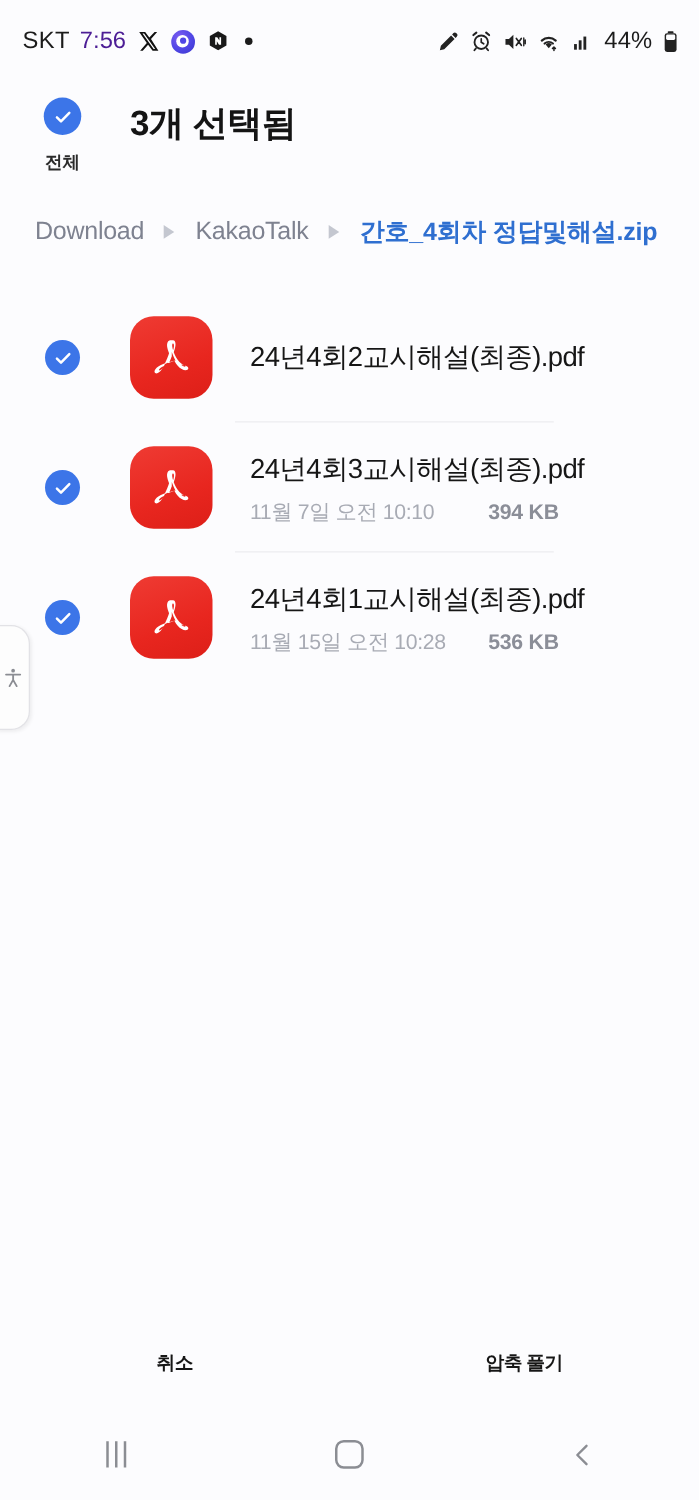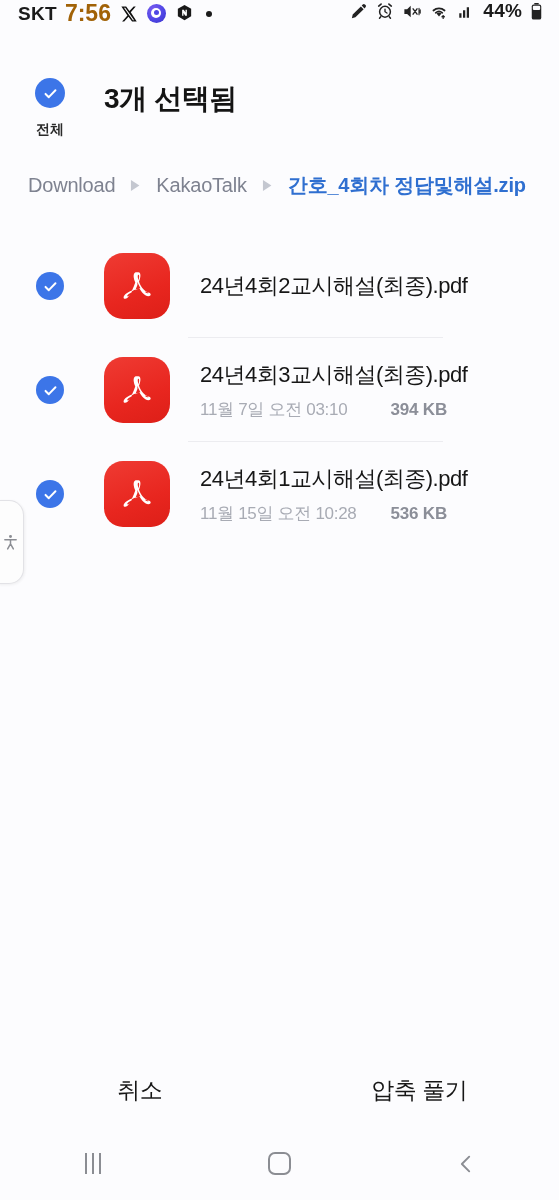--- a/index.html
+++ b/index.html
@@ -7,28 +7,27 @@
     width:559px; height:1200px;
     background:#fcfcfe;
     font-family:"Liberation Sans","DejaVu Sans",sans-serif;
     overflow:hidden;
   }
   .screen { position:relative; width:559px; height:1200px; background:#fcfcfe; }
 
   
   .statusbar {
     position:absolute; top:0; left:0; width:559px; height:44px;
-    display:flex; align-items:flex-start; justify-content:space-between;
+    display:flex; align-items:flex-end; justify-content:space-between;
     padding:0 16px 0 18px;
-    font-weight:bold;
   }
   .sb-left { display:flex; align-items:center; gap:9px; }
   .sb-right { display:flex; align-items:center; gap:8px; }
   .sb-carrier { font-size:19px; color:#1b1b1b; letter-spacing:.3px; }
-  .sb-time { font-size:23px; color:#a16207; margin-left:-1px; }
+  .sb-time { font-size:19px; color:#4c1d95; margin-left:-1px; }
   .ico { display:inline-flex; align-items:center; justify-content:center; }
   .x-icon { width:18px; height:18px; }
   .chat-icon { width:19px; height:19px; border-radius:50%;
       background:radial-gradient(circle at 35% 30%, #7b5cf0 0%, #4f46e5 55%, #3b34c9 100%);
       position:relative; }
   .chat-icon::after {
       content:""; position:absolute; left:4.5px; top:4px; width:10px; height:10px;
       border-radius:50%; background:#fff;
   }
   .chat-icon::before {
@@ -99,21 +98,21 @@
   }
   .a11y-tab svg { width:17px; height:17px; }
 
   
   .actionbar {
     position:absolute; left:0; bottom:73px; width:559px; height:74px;
     display:flex; align-items:center;
   }
   .action-btn {
     flex:1 1 0; text-align:center;
-    font-size:23px; font-weight:400; color:#161616; letter-spacing:-0.5px;
+    font-size:15px; font-weight:700; color:#161616; letter-spacing:-0.5px;
   }
 
   
   .navbar {
     position:absolute; left:0; bottom:0; width:559px; height:73px;
     display:flex; align-items:center;
   }
   .nav-btn { flex:1 1 0; display:flex; align-items:center; justify-content:center; }
   .nav-recents { display:flex; gap:5px; }
   .nav-recents i { display:block; width:2px; height:21px; background:#8b8d93; }
@@ -244,21 +243,21 @@
           </svg>
       </span>
       <span class="pdf-icon">
         <svg viewBox="0 0 48 48">
             <path fill="#fff" d="M25.6 7.5c1.9 0 2.6 2 2.5 4.3-.1 2.2-.9 4.8-1.7 7.2 1.3 3.5 3.2 6.8 5.3 9 2.2 2.3 4.4 3.4 6 3.9 1.6.5 2.7 1.3 2.7 2.4 0 1.2-1.2 1.9-2.6 1.9-2.4 0-5.2-1.7-7.6-4.4-1.2-1.4-2.3-3-3.2-4.8-3.2.7-6.4 1.8-9 3.2-1.7 3.4-3.6 6.2-5.4 7.8-1.3 1.1-2.6 1.6-3.6 1.2-1-.4-1.3-1.5-.9-2.7.6-1.7 2.6-3.5 5.5-5.1 1.3-.7 2.8-1.4 4.4-2 1.5-3 2.9-6.4 3.9-9.6-1-2.3-1.7-4.6-1.9-6.6-.2-2.4.3-4.9 2.3-5.6.3-.1.6-.1.9-.1zm-.2 3c-.5.4-.6 1.7-.4 3.2.1 1 .4 2.2.8 3.4.4-1.5.7-2.9.8-4 .1-1.6-.3-2.5-.8-2.6h-.4zm-.9 12.4c-.7 2-1.6 4.1-2.5 6.1 1.9-.9 4-1.6 6.1-2.2-.6-1.1-1.2-2.3-1.8-3.6-.6-1.3-1.2-2.8-1.8-4.4v.1c0 1.3 0 2.7 0 4zm9.5 8.6c1.2.9 2.3 1.3 3 1.3.5 0 .7-.2.7-.4 0-.3-.4-.6-1.3-.9-.7-.2-1.5-.5-2.4-.9v.9zM13.2 36.3c.6-.2 1.5-.9 2.5-2.2.5-.6 1-1.4 1.5-2.2-1.2.6-2.2 1.2-3 1.8-1.3 1-2 1.9-2.1 2.4 0 .2.1.3.4.3.2 0 .5-.1.7-.1z"></path>
           </svg>
       </span>
       <span class="file-meta">
         <span class="file-name">24년4회3교시해설(최종).pdf</span>
         <span class="file-sub">
-          <span class="file-date">11월 7일 오전 03:10</span>
+          <span class="file-date">11월 7일 오전 10:10</span>
           <span class="file-size">394 KB</span>
         </span>
       </span>
       <span class="row-divider"></span>
     </div>
 
     <div class="file-row">
       <span class="check-circle small file-check">
         <svg class="check-mark" viewBox="0 0 24 24">
             <path d="M5 12.6l4.6 4.6L19 7.4" fill="none" stroke="#fff" stroke-width="2.8" stroke-linecap="round" stroke-linejoin="round"></path>

